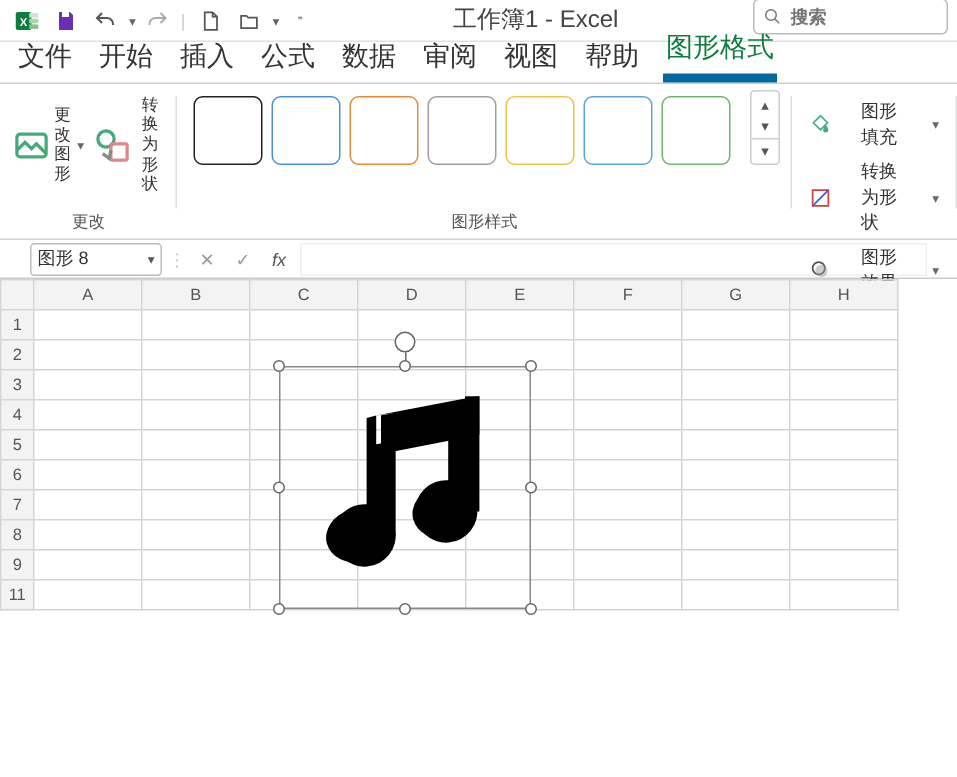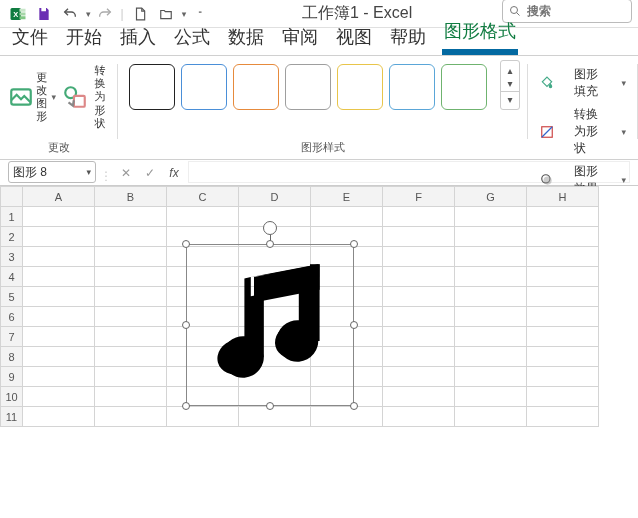--- a/index.html
+++ b/index.html
@@ -33,21 +33,21 @@
   .style-swatch { width: 46px; height: 46px; border-radius: 6px; background: #fff; margin: 4px 3px; }
   .styles-row { display: flex; align-items: center; }
   .style-more { width: 20px; height: 50px; display: flex; flex-direction: column; align-items: center; justify-content: center; border: 1px solid #ccc; border-radius: 3px; margin-left: 4px; font-size: 10px; color: #555; gap: 2px; }
 
   .shape-opts { display: flex; flex-direction: column; gap: 6px; padding: 6px 4px 0; font-size: 12px; }
   .shape-opt { display: flex; align-items: center; gap: 20px; }
   .opt-ico { width: 16px; height: 16px; display: flex; align-items: center; justify-content: center; }
   .chev { font-size: 9px; color: #666; margin-left: 2px; }
 
   
-  .fxbar { height: 26px; display: flex; align-items: flex-end; border-bottom: 1px solid #ccc; background: #fff; padding: 2px 8px; gap: 4px; }
+  .fxbar { height: 26px; display: flex; align-items: center; border-bottom: 1px solid #ccc; background: #fff; padding: 2px 20px; gap: 4px; }
   .namebox { width: 88px; height: 22px; border: 1px solid #bbb; border-radius: 3px; display: flex; align-items: center; padding: 0 4px; font-size: 12px; justify-content: space-between; }
   .namebox .dd { font-size: 9px; color: #555; }
   .fx-btn { width: 20px; height: 20px; display: flex; align-items: center; justify-content: center; color: #999; font-size: 12px; }
   .fx-input { flex: 1; height: 22px; border: 1px solid #eee; padding: 0 4px; font-size: 12px; }
   input.fx-input { outline: none; }
 
   
   .grid-wrap { position: relative; }
   table.grid { border-collapse: collapse; table-layout: fixed; }
   .grid th, .grid td { border: 1px solid #d4d4d4; font-size: 11px; color: #555; text-align: center; background: #fff; }
@@ -339,31 +339,20 @@
           <td class="cell"></td>
           <td class="cell"></td>
           <td class="cell"></td>
           <td class="cell"></td>
           <td class="cell"></td>
           <td class="cell"></td>
           <td class="cell"></td>
         </tr>
         <tr>
           <th class="rowh">9</th>
-          <td class="cell"></td>
-          <td class="cell"></td>
-          <td class="cell"></td>
-          <td class="cell"></td>
-          <td class="cell"></td>
-          <td class="cell"></td>
-          <td class="cell"></td>
-          <td class="cell"></td>
-        </tr>
-        <tr>
-          <th class="rowh">10</th>
           <td class="cell"></td>
           <td class="cell"></td>
           <td class="cell"></td>
           <td class="cell"></td>
           <td class="cell"></td>
           <td class="cell"></td>
           <td class="cell"></td>
           <td class="cell"></td>
         </tr>
         <tr>

